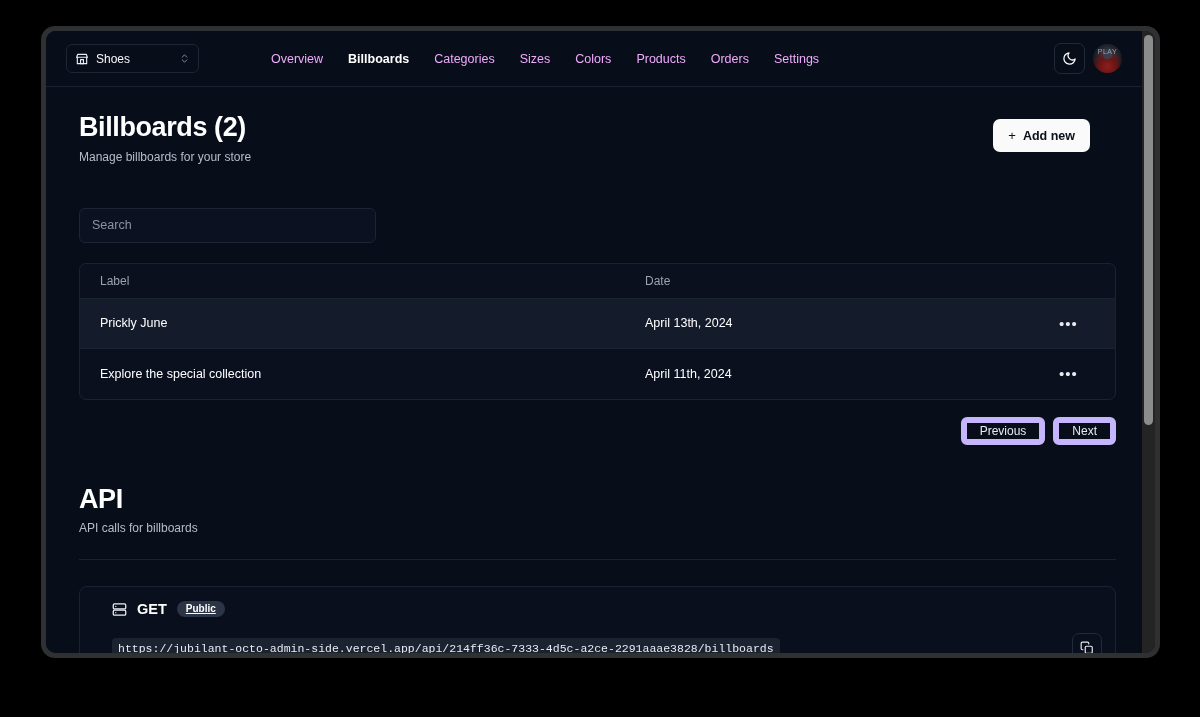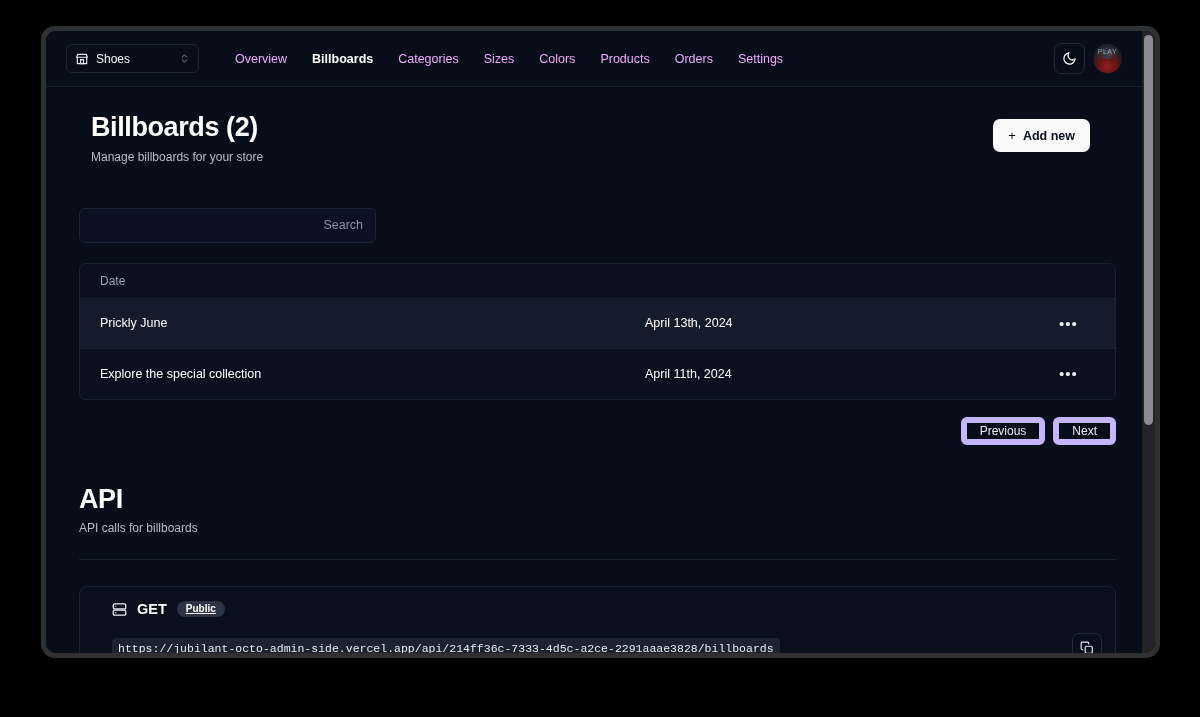--- a/index.html
+++ b/index.html
@@ -55,20 +55,21 @@
 
   
   #navbar {
     position: relative;
     height: 56px;
     border-bottom: 1px solid #19202e;
     display: flex;
     align-items: center;
     padding: 0 20px 0 20px;
     background: #080d1a;
+    gap: 36px;
   }
   #store-switcher {
     width: 133px; height: 29px;
     border: 1px solid #1e2533;
     border-radius: 6px;
     display: flex;
     align-items: center;
     padding: 0 8px;
     gap: 7px;
     background: transparent;
@@ -162,21 +163,20 @@
   .section-sub {
     font-size: 12px;
     color: #b6bdc9;
     margin-top: 7px;
   }
   #billboards-header {
     display: flex;
     align-items: flex-start;
     justify-content: space-between;
     padding-right: 8px;
-    margin-left: 12px;
   }
   #add-new-button {
     display: flex;
     align-items: center;
     gap: 7px;
     background: #fafafa;
     color: #0a0f1c;
     border: none;
     border-radius: 7px;
     height: 33px;
@@ -193,21 +193,20 @@
   #search-input {
     width: 297px; height: 35px;
     background: #0b1120;
     border: 1px solid #1d2534;
     border-radius: 6px;
     color: #e6e9ef;
     font-size: 12.5px;
     padding: 12px 12px;
     font-family: "Liberation Sans", sans-serif;
     outline: none;
-    text-align: right;
   }
   #search-input::placeholder { color: #8b93a3; }
 
   
   #billboards-table {
     margin-top: 20px;
     width: 1037px;
     border: 1px solid #1b2331;
     border-radius: 7px;
     overflow: hidden;
@@ -397,20 +396,21 @@
           </button>
         </div>
 
         <div id="search-row">
           <input id="search-input" type="text" placeholder="Search" style="">
         </div>
 
         <div id="billboards-table">
 
           <div class="tr thead">
+            <div class="cell cell-label">Label</div>
             <div class="cell cell-date">Date</div>
             <div class="cell cell-actions"></div>
           </div>
 
           <div class="tr row-hover">
             <div class="cell-label">Prickly June</div>
             <div class="cell-date">April 13th, 2024</div>
             <div class="cell-actions">
               <button class="dots-button">•••</button>
             </div>

